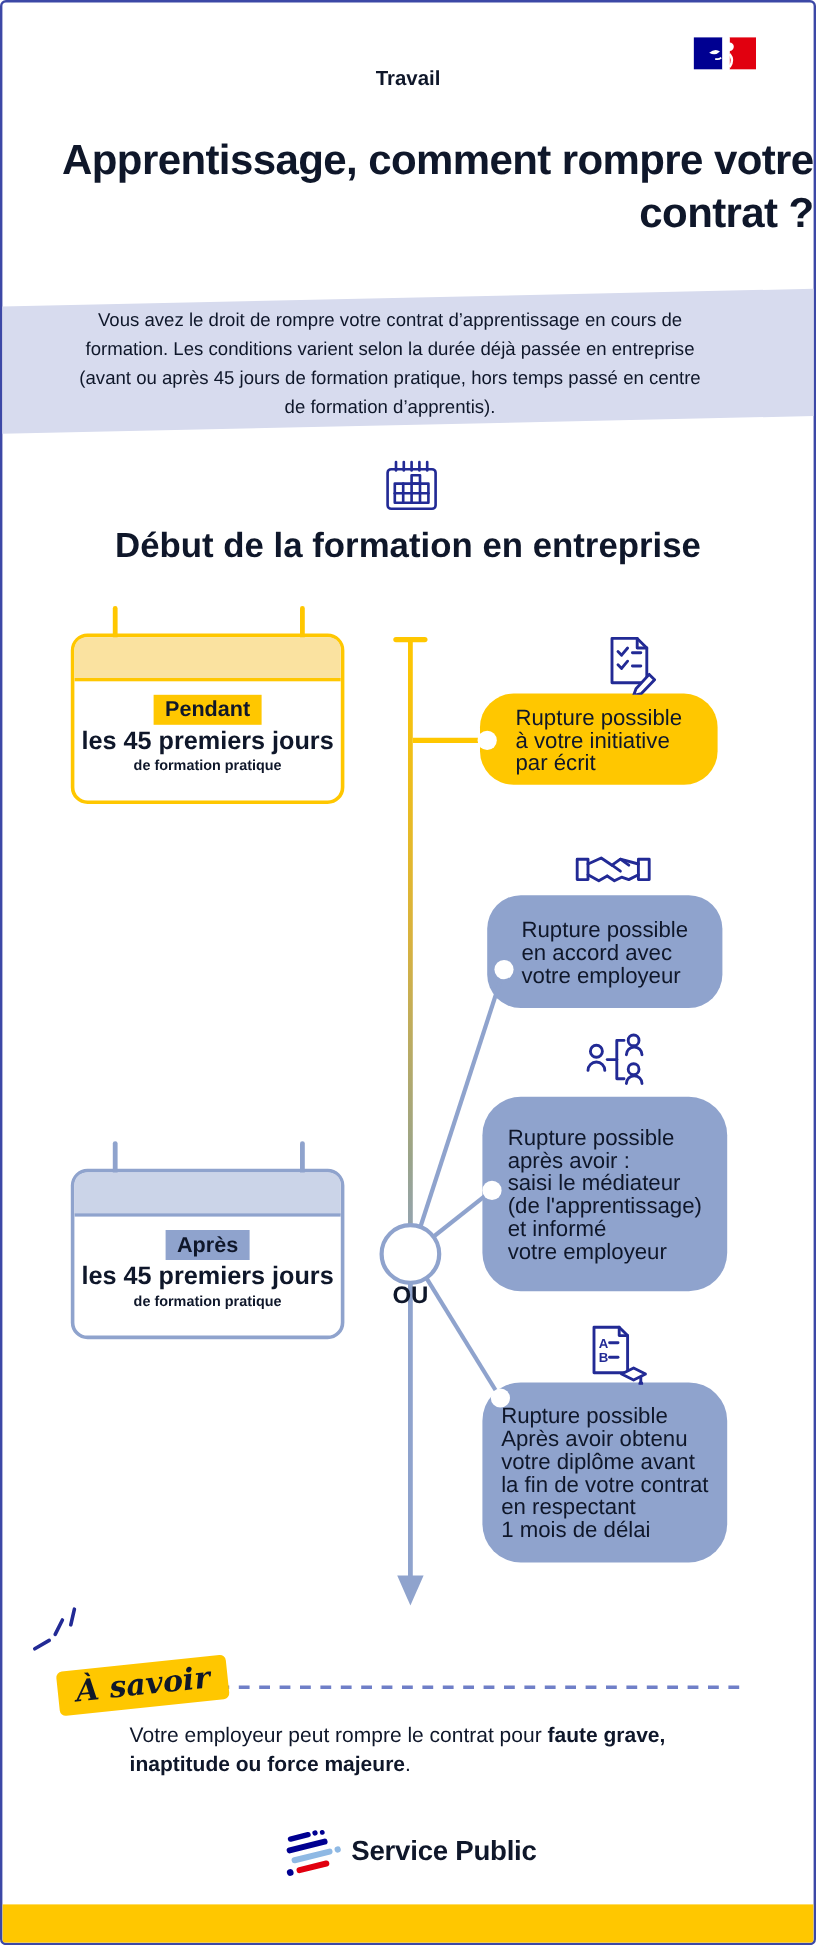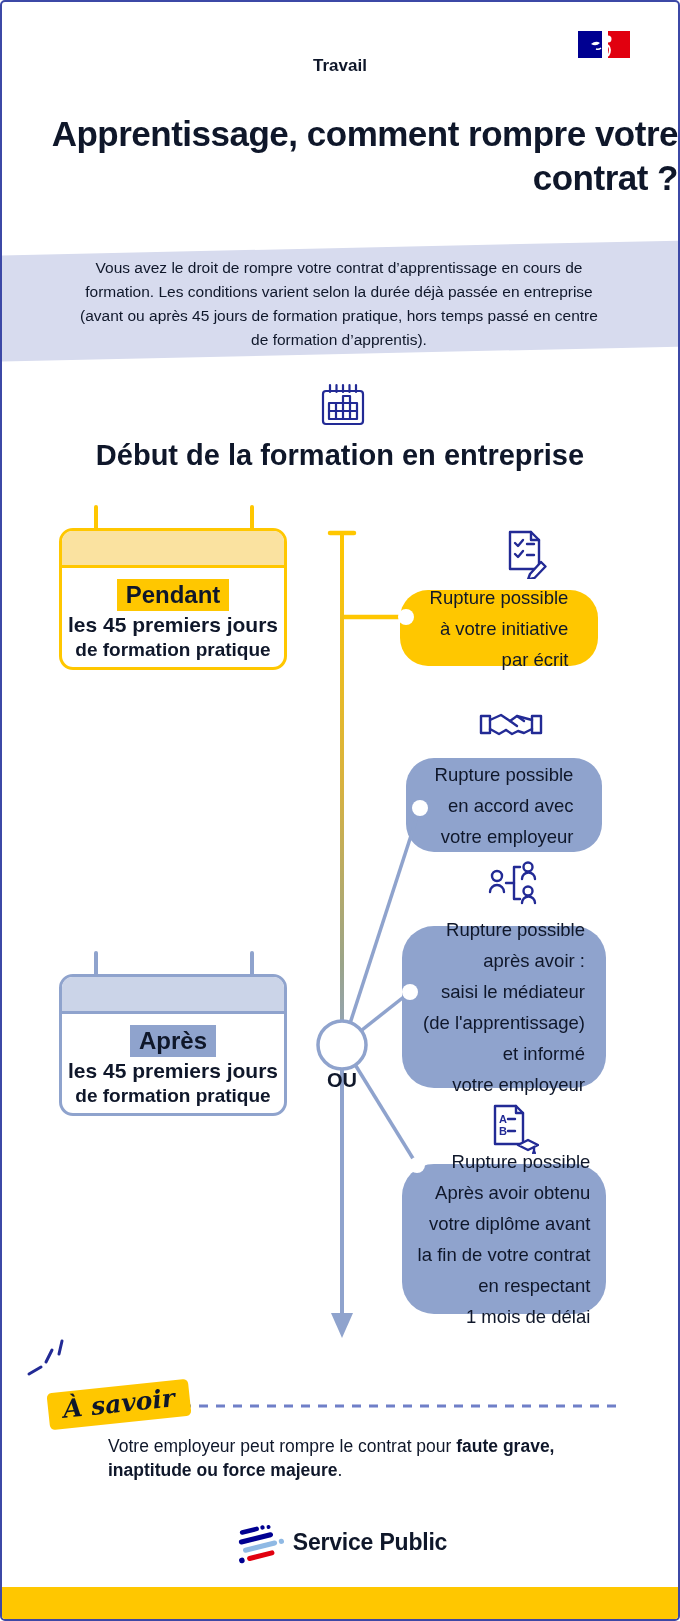--- a/index.html
+++ b/index.html
@@ -5,43 +5,43 @@
   html,body{margin:0;padding:0;background:#fff;}
   #page{position:relative;width:680px;height:1621px;box-sizing:border-box;
         border:2px solid #3C48A6;border-radius:5px;overflow:hidden;background:#fff;
         font-family:"Liberation Sans",sans-serif;color:#0f172a;}
   .abs{position:absolute;}
   
   #brand{top:54px;left:0;width:100%;text-align:center;font-size:17px;font-weight:bold;}
   #title{top:94px;left:0;width:100%;text-align:right;font-size:35px;font-weight:bold;line-height:1.27;letter-spacing:-0.5px;margin-top:16px;}
   
   #intro-band{top:246px;left:-8px;width:696px;height:106px;background:#D7DBEE;transform:rotate(-1.25deg);}
-  #intro-text{top:254px;left:72px;width:530px;text-align:center;font-size:15.5px;line-height:24px;}
+  #intro-text{top:254px;left:58px;width:530px;text-align:center;font-size:15.5px;line-height:24px;}
   
   #cal-hero{top:380px;left:317px;}
   #section-heading{top:437px;left:0;width:100%;text-align:center;font-size:29px;font-weight:bold;}
   
   .cal-card{width:222px;height:136px;border:3px solid;border-radius:14px;background:#fff;}
   .cal-band{position:absolute;left:0;right:0;top:0;height:34px;border-bottom:3px solid;border-radius:10px 10px 0 0;}
   .cal-post{position:absolute;width:4px;height:50px;top:-26px;border-radius:2px;}
   .cal-body{position:absolute;left:0;right:0;top:48px;text-align:center;}
-  .cal-hl{display:inline-block;padding:1px 9px;font-size:24px;font-weight:bold;line-height:1.25;}
+  .cal-hl{display:inline-block;padding:1px 9px;font-size:18px;font-weight:bold;line-height:1.25;}
   .cal-l1{font-size:21px;font-weight:bold;line-height:1.3;}
-  .cal-l2{font-size:19px;font-weight:bold;line-height:1.25;}
+  .cal-l2{font-size:12px;font-weight:bold;line-height:1.25;}
   #card-during{top:526px;left:57px;border-color:#FFC700;}
   #card-during .cal-band{background:#FAE2A0;border-color:#FFC700;}
   #card-during .cal-post{background:#FFC700;}
   #card-during .cal-hl{background:#FFC700;}
   #card-after{top:972px;left:57px;border-color:#8FA3CD;}
   #card-after .cal-band{background:#CBD4E8;border-color:#8FA3CD;}
   #card-after .cal-post{background:#8FA3CD;}
   #card-after .cal-hl{background:#8FA3CD;}
   
-  .bubble{display:flex;align-items:center;justify-content:center;text-align:right;
-          font-size:18.5px;line-height:31px;white-space:pre-line;border-radius:28px;z-index:1;margin-top:12px;}
+  .bubble{display:flex;align-items:center;justify-content:center;text-align:left;
+          font-size:18.5px;line-height:19px;white-space:pre-line;border-radius:28px;z-index:1;}
   #bubble-0{top:576px;left:398px;width:198px;height:76px;background:#FFC700;}
   #bubble-1{top:744px;left:404px;width:196px;height:94px;background:#8FA3CD;}
   #bubble-2{top:912px;left:400px;width:204px;height:162px;background:#8FA3CD;border-radius:32px;}
   #bubble-3{top:1150px;left:400px;width:204px;height:150px;background:#8FA3CD;border-radius:32px;}
   .bubble-icon{z-index:1;}
   #icon-0{top:527px;left:499px;}
   #icon-1{top:703px;left:477px;}
   #icon-2{top:857px;left:486px;}
   #icon-3{top:1102px;left:485px;}
   

